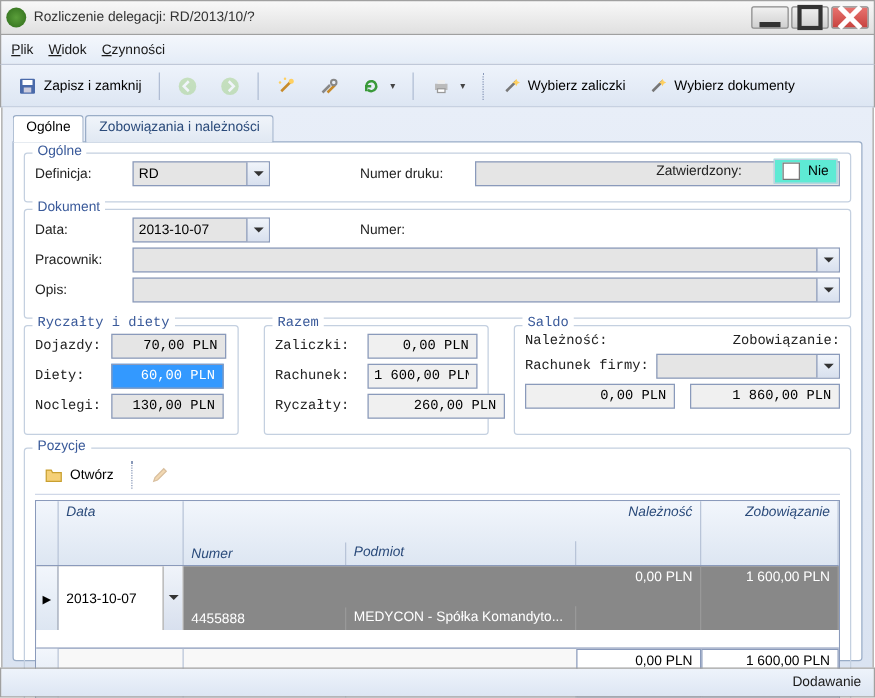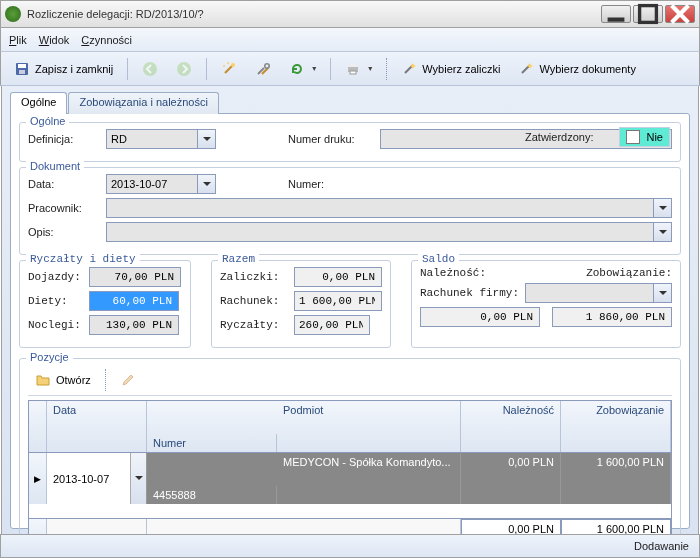--- a/index.html
+++ b/index.html
@@ -52,32 +52,32 @@
   .txt.sel { background: #3399ff; color: #fff; }
   .chk { width: 14px; height: 14px; border: 1px solid #777; background: #fff; display: inline-block; vertical-align: middle; }
   
   .cols { display: flex; gap: 20px; font-family: Liberation Mono, monospace; }
   
   
   .minibar { display: flex; align-items: center; gap: 4px; padding: 3px 0; border-bottom: 1px solid #d0d8e8; margin-bottom: 4px; }
   
   
   .grid { border: 1px solid #8a9abb; }
-  .grid-head { display: flex; background: linear-gradient(#f2f6fc, #dde6f2); border-bottom: 1px solid #8a9abb; }
+  .grid-head { display: flex; background: linear-gradient(#f2f6fc, #dde6f2); border-bottom: 1px solid #8a9abb; font-style: italic; }
   .grid-cell { padding: 3px 6px; border-right: 1px solid #b8c4d8; overflow: hidden; white-space: nowrap; }
   .grid-head .grid-cell { color: #2a4a7a; font-weight: normal; }
   .grid-row { display: flex; }
   .grid-row.sel { background: #888; color: #fff; }
   .grid-row.sel .grid-cell { border-right-color: #999; }
   .grid-sum { display: flex; border-top: 1px solid #8a9abb; background: #f8f8f8; }
   .row-ind { width: 18px; min-width:18px; background: linear-gradient(#f2f6fc,#dde6f2); border-right: 1px solid #b8c4d8; display: flex; align-items:center; justify-content:center; font-size:9px; }
   .grid-row.sel .row-ind { background: linear-gradient(#f2f6fc,#dde6f2); color:#000; }
   .c-data { width: 100px; position: relative; }
   .c-numer { width: 130px; margin-top: 33px; }
-  .c-podmiot { flex: 1; }
+  .c-podmiot { flex: 1; margin-top: 32px; }
   .c-nal { width: 100px; text-align: right; }
   .c-zob { width: 110px; text-align: right; }
   .grid-row .c-data { background: #fff; color: #000; display:flex; align-items:center; }
   .cell-dd { position:absolute; right:0; top:0; bottom:0; width:16px; background:linear-gradient(#f0f4fa,#d8e0ee); border-left:1px solid #aaa; display:flex; align-items:center; justify-content:center; }
   .cell-dd::after { content:""; border:4px solid transparent; border-top-color:#333; margin-top:3px; }
   .grid-body-spacer { height: 14px; background:#fff; }
   
   
   .statusbar { position: absolute; bottom: 0; left: 0; right: 0; height: 24px; background: linear-gradient(#eef3fb, #dde6f3); border: 1px solid #a0a0a0; display: flex; align-items: center; justify-content: flex-end; padding: 0 10px; color: #1a1a1a; }
   
@@ -280,21 +280,21 @@
         <div class="row">
             <span class="lbl" style="min-width:68px">Zaliczki:</span>
             <input class="txt ro" readonly="" style="width: 88px;" value="0,00 PLN">
           </div>
         <div class="row">
             <span class="lbl" style="min-width:68px">Rachunek:</span>
             <input class="txt ro" readonly="" style="width: 88px;" value="1 600,00 PLN">
           </div>
         <div class="row">
             <span class="lbl" style="min-width:68px">Ryczałty:</span>
-            <input class="txt ro" readonly="" style="width: 76px;" value="260,00 PLN">
+            <input class="txt ro" readonly="" style="width: 110px;" value="260,00 PLN">
           </div>
       </div>
       <div class="fieldset" style="flex:1">
         <span class="legend">Saldo</span>
         <div class="row">
           <span class="lbl" style="min-width:92px">Należność:</span>
           <span style="flex:1"></span>
           <span class="lbl" style="min-width:auto">Zobowiązanie:</span>
         </div>
         <div class="row">

